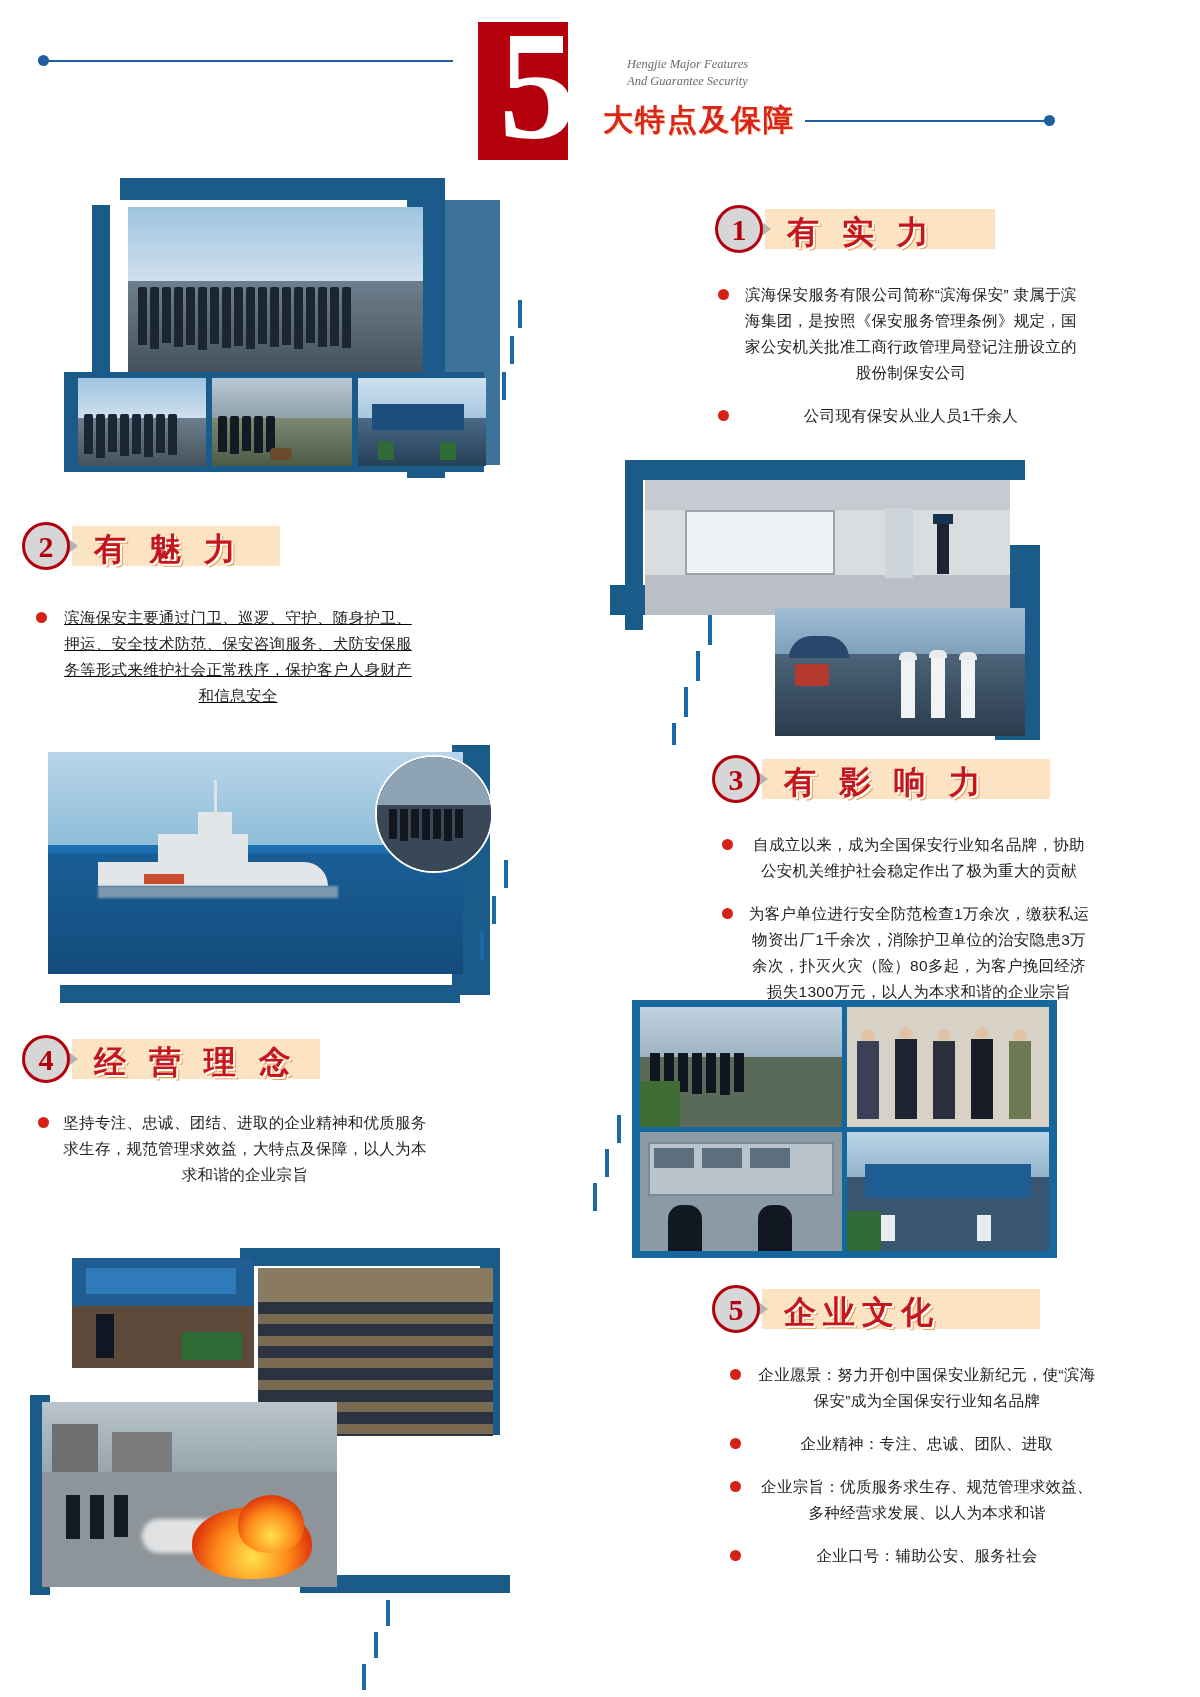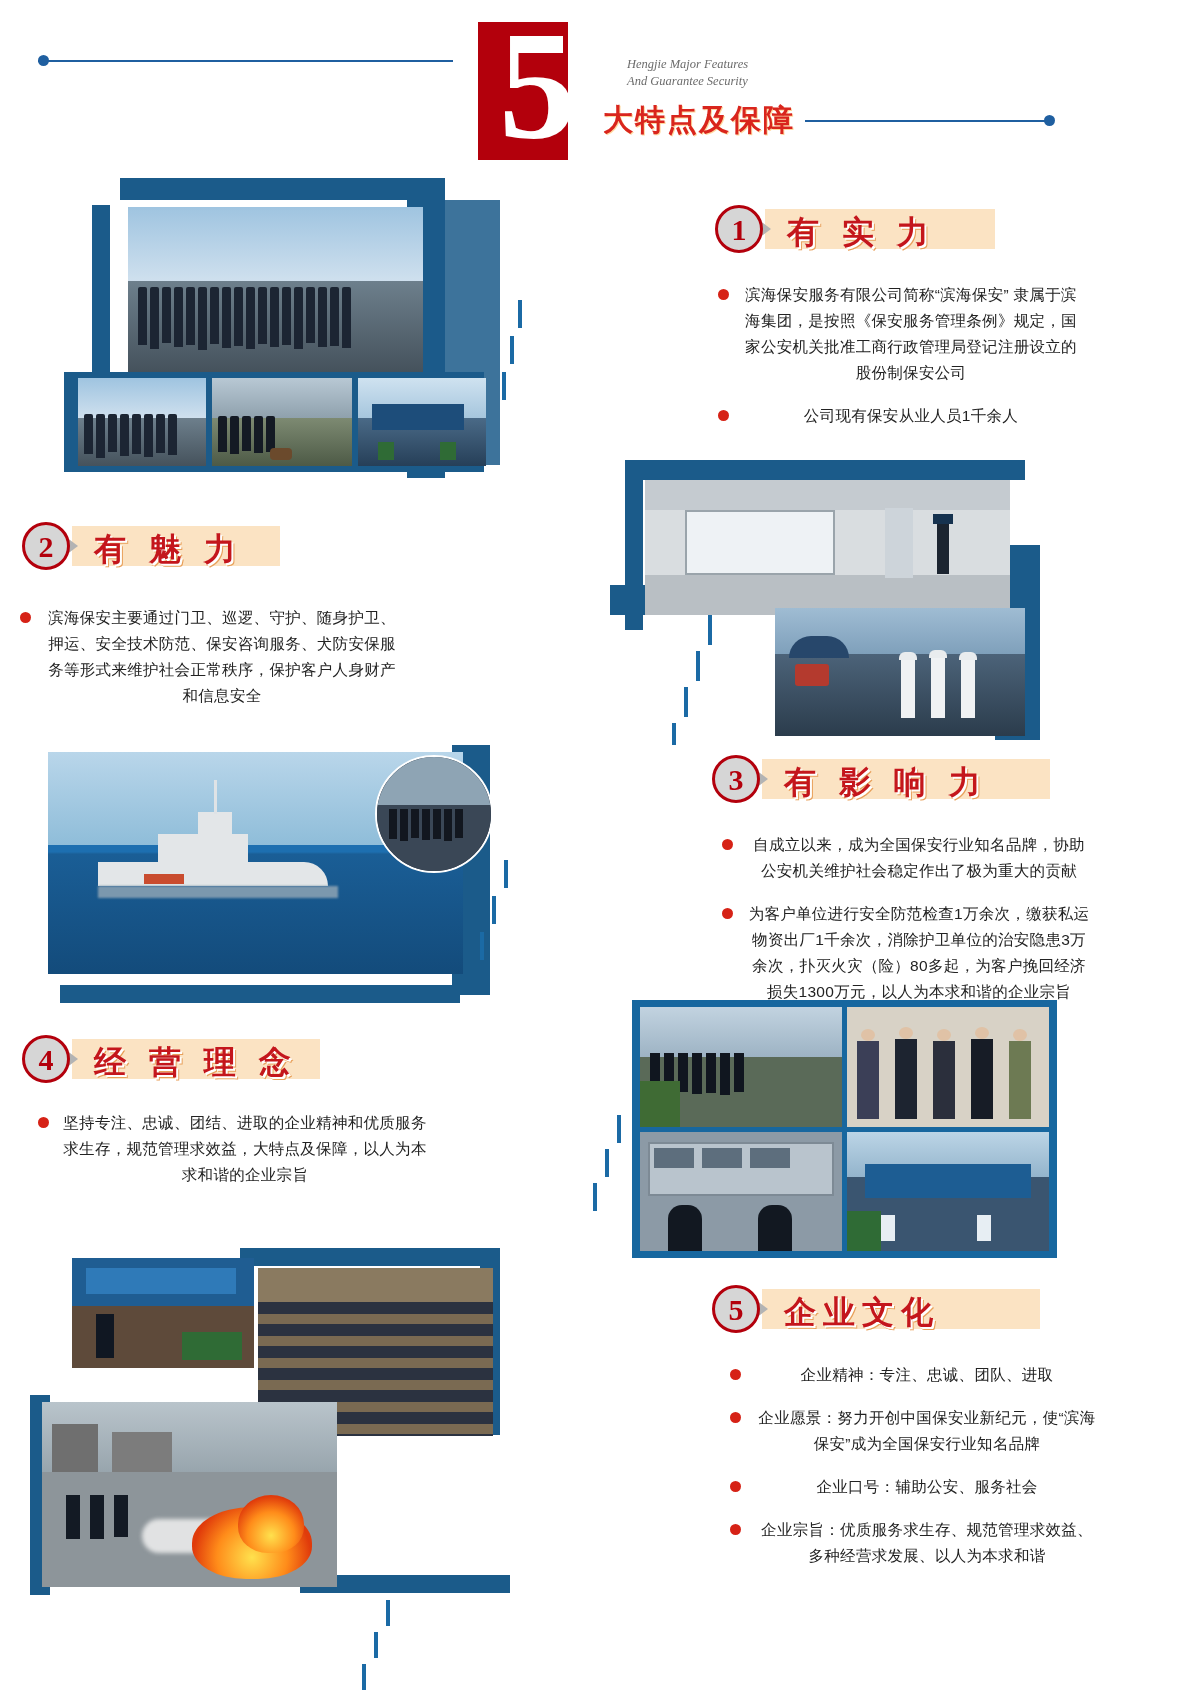--- a/index.html
+++ b/index.html
@@ -280,21 +280,21 @@
   <i style="left:0px; top:108px; width:4px; height:22px;"></i>
 </div>
 
 <div class="sec-head" style="left:22px; top:522px; width:240px;">
   <div class="sec-bar" style="width:208px;"></div>
   <div class="sec-arrow"></div>
   <div class="sec-badge">2</div>
   <div class="sec-title">有 魅 力</div>
 </div>
 
-<div class="bullets" style="left:20px; top:605px; width:380px;">
+<div class="bullets" style="left:36px; top:605px; width:380px;text-decoration:underline;">
   <div class="bullet">
       <span>滨海保安主要通过门卫、巡逻、守护、随身护卫、押运、安全技术防范、保安咨询服务、犬防安保服务等形式来维护社会正常秩序，保护客户人身财产和信息安全</span>
     </div>
 </div>
 
 <div class="frame" style="left:452px; top:745px; width:38px; height:250px;"></div>
 <div class="frame" style="left:60px; top:985px; width:400px; height:18px;"></div>
 
 <div class="photo sea" style="left:48px; top:752px; width:415px; height:222px;">
   <div class="sea-sky"></div>
@@ -451,24 +451,24 @@
 
 <div class="sec-head" style="left:712px; top:1285px; width:290px;">
   <div class="sec-bar" style="width:278px;"></div>
   <div class="sec-arrow"></div>
   <div class="sec-badge">5</div>
   <div class="sec-title">企业文化</div>
 </div>
 
 <div class="bullets" style="left:730px; top:1362px; width:370px;">
   <div class="bullet">
+      <span>企业愿景：努力开创中国保安业新纪元，使“滨海保安”成为全国保安行业知名品牌</span>
+    </div>
+  <div class="bullet">
       <span>企业精神：专注、忠诚、团队、进取</span>
     </div>
   <div class="bullet">
-      <span>企业愿景：努力开创中国保安业新纪元，使“滨海保安”成为全国保安行业知名品牌</span>
+      <span>企业宗旨：优质服务求生存、规范管理求效益、多种经营求发展、以人为本求和谐</span>
     </div>
   <div class="bullet">
       <span>企业口号：辅助公安、服务社会</span>
     </div>
-  <div class="bullet">
-      <span>企业宗旨：优质服务求生存、规范管理求效益、多种经营求发展、以人为本求和谐</span>
-    </div>
 </div>
 
 </body></html>

